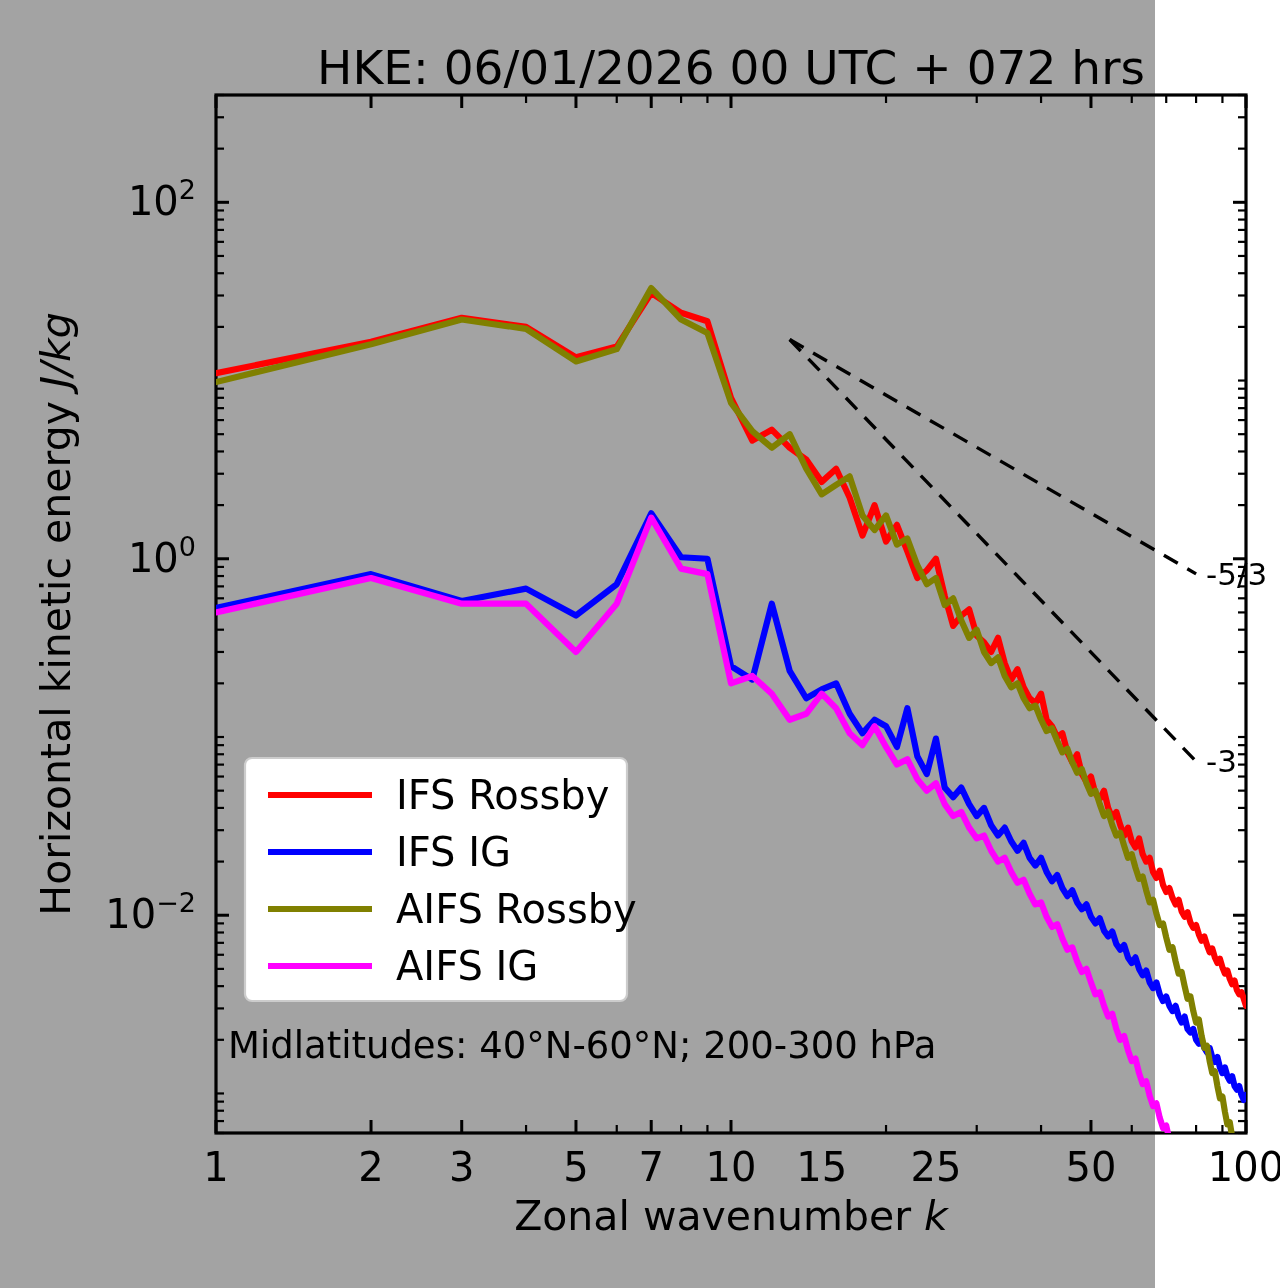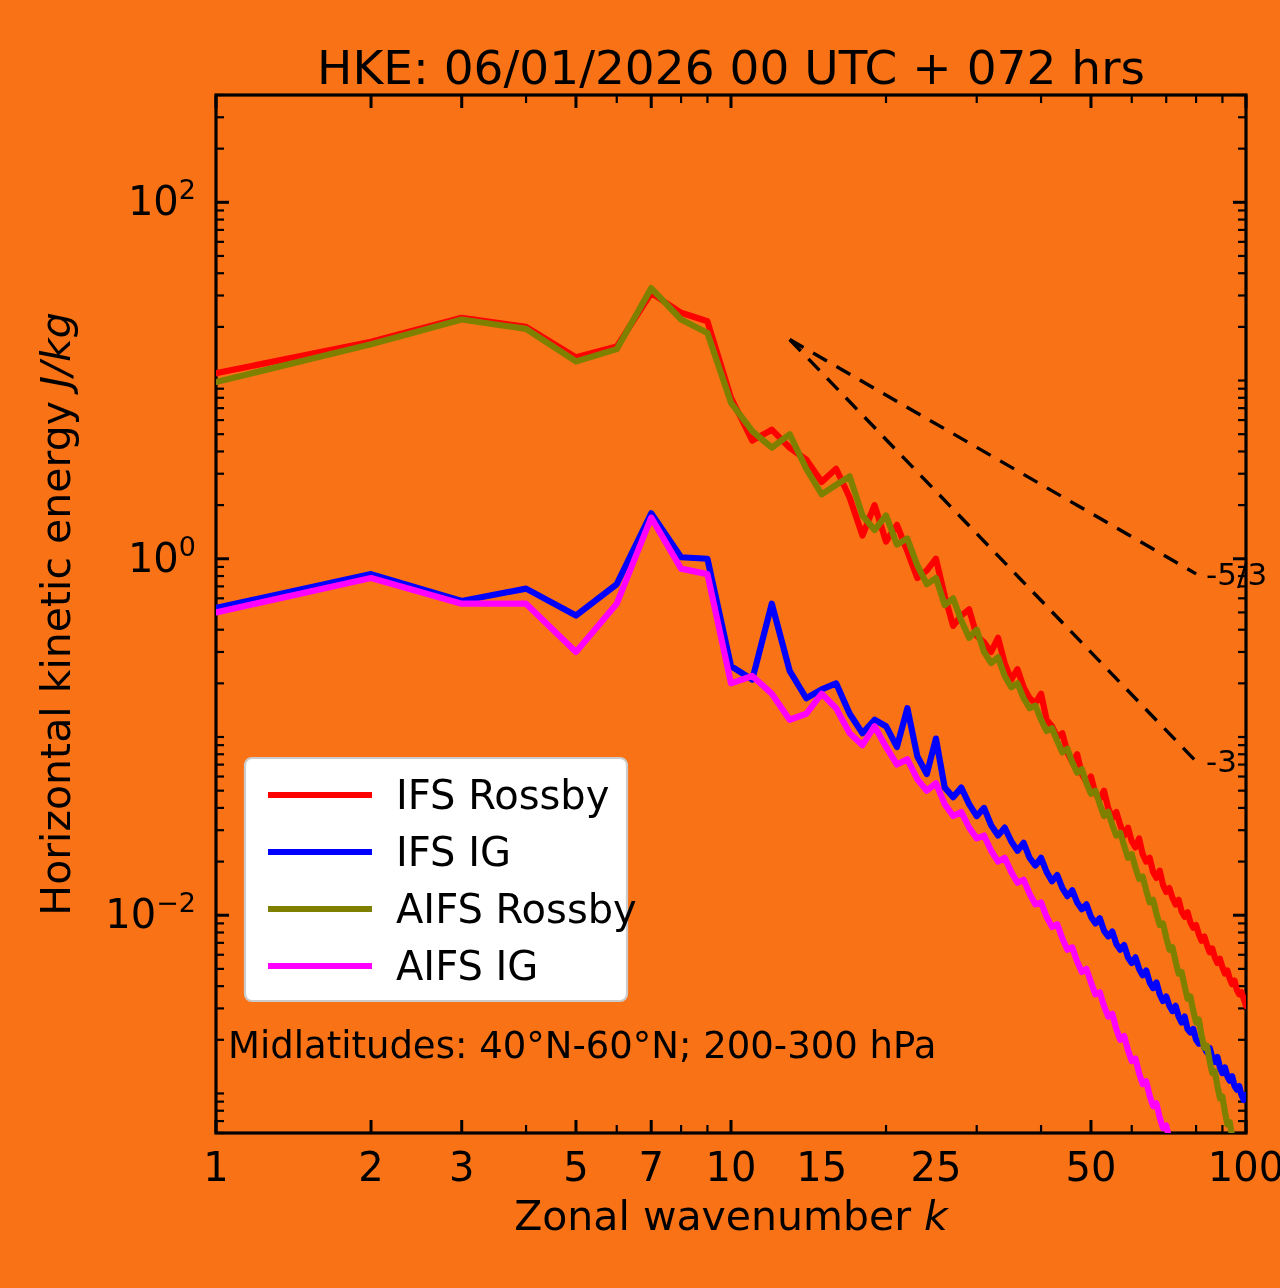--- a/index.html
+++ b/index.html
@@ -9,23 +9,23 @@
     background: #ffffff;
   }
   body {
     width: 1280px;
     height: 1288px;
     font-family: "DejaVu Sans", sans-serif;
     overflow: hidden;
   }
   #figure {
     position: relative;
-    width: 1280px;
+    width: 1155px;
     height: 1288px;
-    background: #f97316;
+    background: #a3a3a3;
   }
   #plot-svg {
     position: absolute;
     left: 0;
     top: 0;
   }
   .axis-line {
     stroke: #000000;
     stroke-width: 3.2;
     fill: none;

